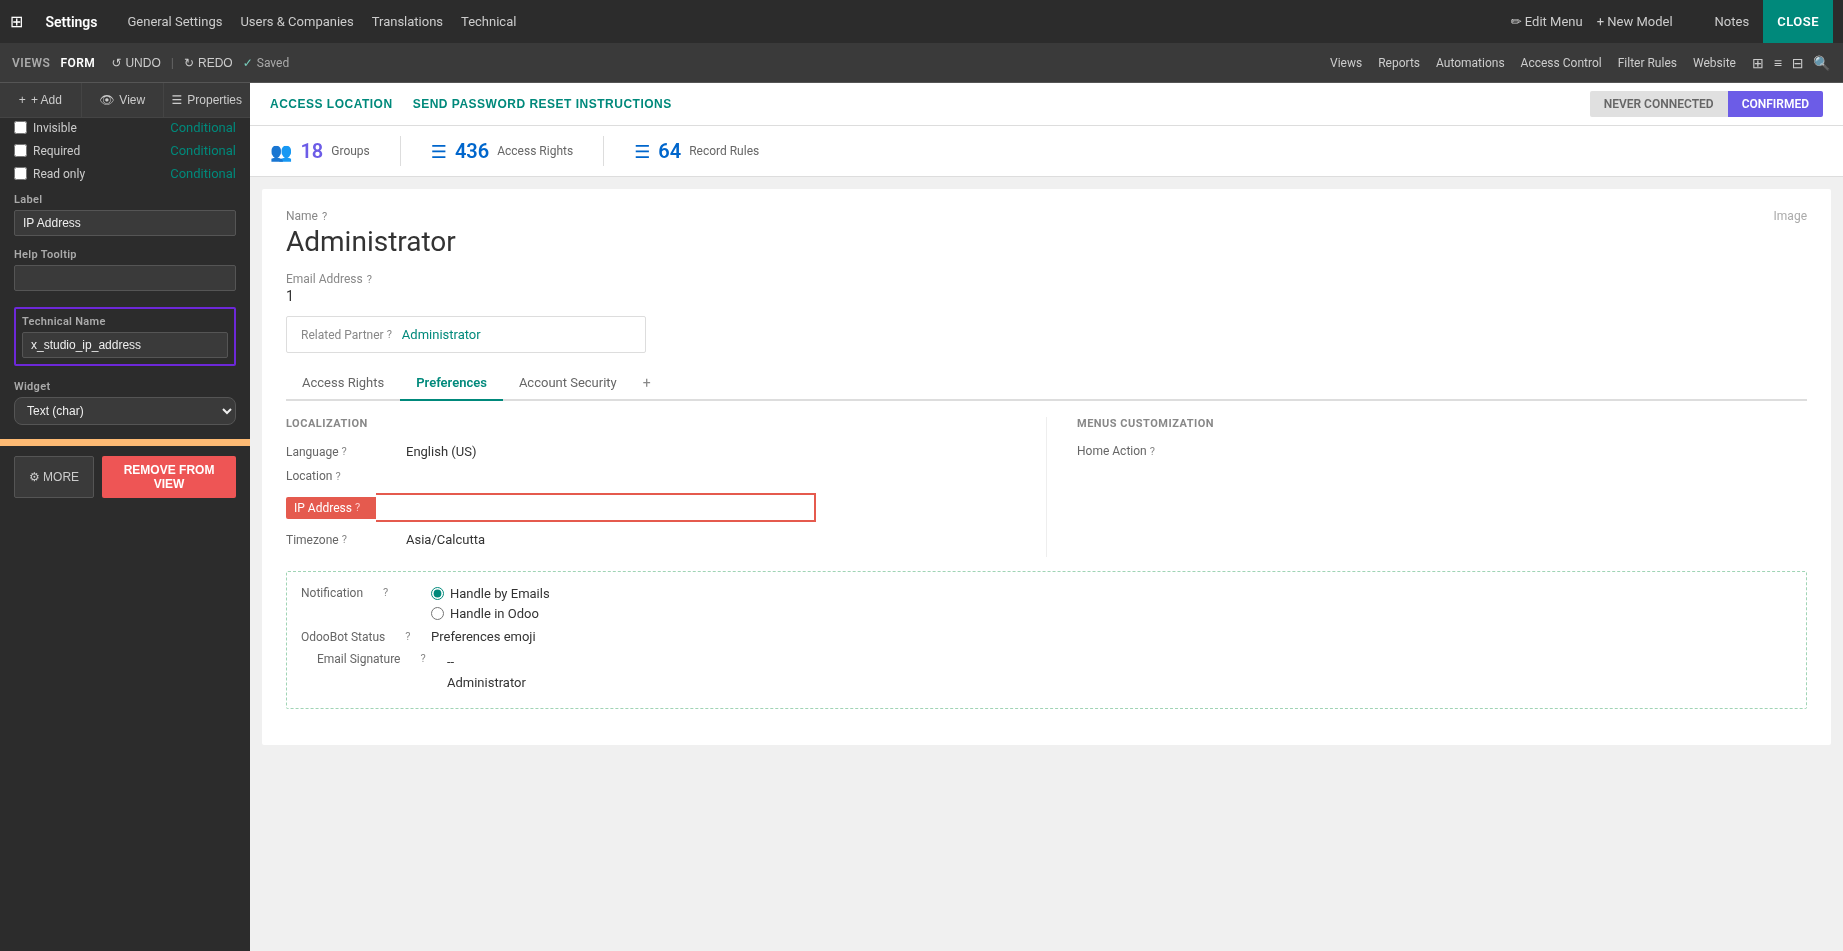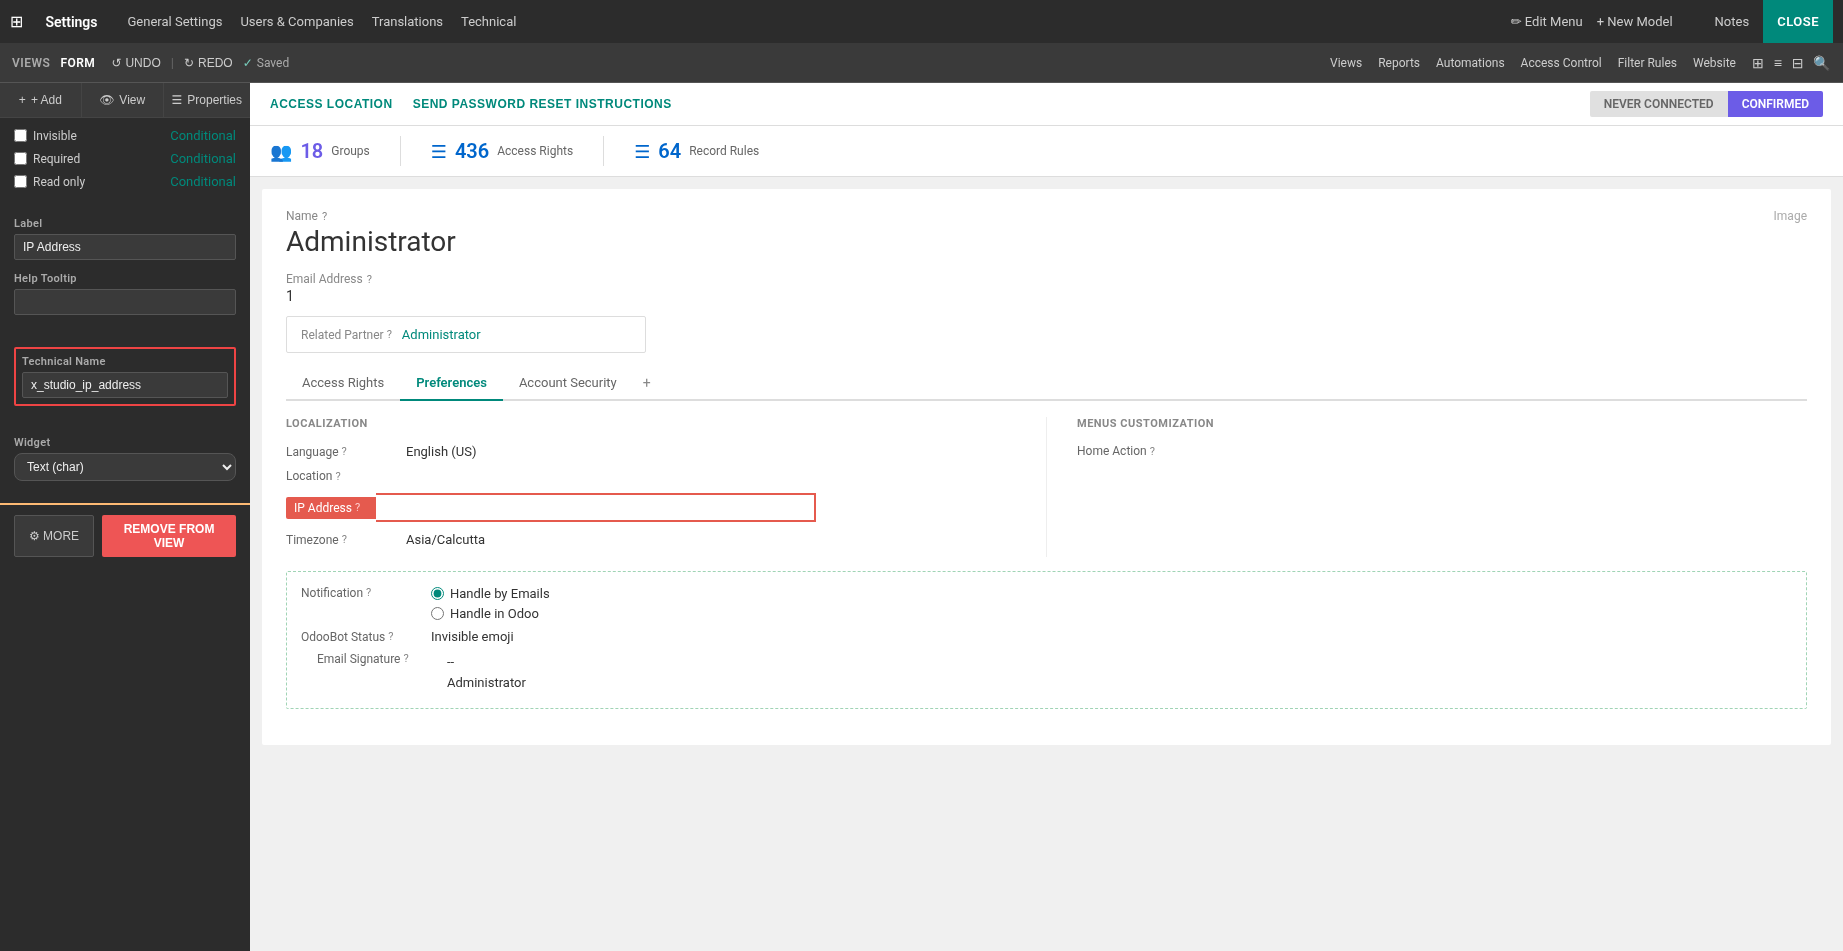--- a/index.html
+++ b/index.html
@@ -34,35 +34,35 @@
     .toolbar-icon { color: #ccc; font-size: 14px; cursor: pointer; }
 
     
     .main-layout { display: flex; height: calc(951px - 83px); }
 
     
     .sidebar { width: 250px; background: #2c2c2c; color: #ccc; overflow-y: auto; flex-shrink: 0; }
     .sidebar-actions { display: flex; gap: 0; border-bottom: 1px solid #444; }
     .sidebar-btn { flex: 1; background: #3a3a3a; border: none; color: #ccc; padding: 10px 8px; font-size: 12px; cursor: pointer; display: flex; align-items: center; justify-content: center; gap: 5px; border-right: 1px solid #444; }
     .sidebar-btn:last-child { border-right: none; }
-    .sidebar-section { padding: 10px 14px; }
+    .sidebar-section { padding: 2px 14px; }
     .sidebar-label { color: #aaa; font-size: 11px; font-weight: 600; margin-bottom: 6px; letter-spacing: 0.3px; }
     .sidebar-field { margin-bottom: 12px; }
     .sidebar-field label { display: block; color: #aaa; font-size: 11px; margin-bottom: 4px; }
     .sidebar-input { width: 100%; background: #3a3a3a; border: 1px solid #555; color: #eee; padding: 5px 8px; font-size: 12px; border-radius: 2px; }
     .sidebar-select { width: 100%; background: #3a3a3a; border: 1px solid #555; color: #eee; padding: 5px 8px; font-size: 12px; border-radius: 8px; cursor: pointer; }
     .checkbox-row { display: flex; align-items: center; justify-content: space-between; margin-bottom: 8px; }
     .checkbox-row .cb-left { display: flex; align-items: center; gap: 6px; }
     .checkbox-row .cb-left input { accent-color: #00897b; }
     .checkbox-row .cb-left span { color: #ccc; font-size: 12px; }
     .checkbox-row .cond-link { color: #00897b; font-size: 13px; cursor: pointer; }
-    .technical-name-box { border: 2px solid #ef4444; border-radius: 2px; padding: 6px; margin-bottom: 10px; }
+    .technical-name-box { border: 2px solid #6d28d9; border-radius: 2px; padding: 6px; margin-bottom: 10px; }
     .technical-name-box label { color: #aaa; font-size: 11px; display: block; margin-bottom: 4px; }
     .technical-name-value { background: #3a3a3a; border: 1px solid #555; color: #eee; padding: 5px 8px; font-size: 12px; width: 100%; border-radius: 2px; }
-    .sidebar-footer { padding: 10px 14px; display: flex; gap: 8px; border-top: 2px solid #fdba74; justify-content: flex-end; }
+    .sidebar-footer { padding: 10px 14px; display: flex; gap: 8px; border-top: 7px solid #fdba74; justify-content: flex-end; }
     .more-btn { background: #3a3a3a; border: 1px solid #555; color: #ccc; padding: 7px 14px; font-size: 12px; cursor: pointer; border-radius: 2px; display: flex; align-items: center; gap: 4px; }
     .remove-btn { background: #e55; border: none; color: #fff; padding: 7px 12px; font-size: 12px; cursor: pointer; border-radius: 2px; font-weight: 600; flex: 1; }
 
     
     .main-content { flex: 1; overflow-y: auto; background: #f0f0f0; }
     .content-header { background: #fff; border-bottom: 1px solid #ddd; padding: 8px 20px; display: flex; align-items: center; gap: 20px; }
     .header-action-btn { color: #00897b; font-size: 12px; font-weight: 600; text-transform: uppercase; cursor: pointer; letter-spacing: 0.5px; background: none; border: none; }
     .header-spacer { flex: 1; }
     .connection-status { display: flex; align-items: center; gap: 0; }
     .never-connected { background: #e0e0e0; color: #666; padding: 6px 14px; font-size: 12px; font-weight: 600; border-radius: 2px 0 0 2px; }
@@ -106,21 +106,21 @@
     .form-row { display: flex; align-items: center; margin-bottom: 10px; }
     .form-row-label { min-width: 120px; font-size: 12px; color: #666; display: flex; align-items: center; gap: 3px; }
     .form-row-value { font-size: 13px; color: #333; }
     .ip-address-row { display: flex; align-items: center; margin-bottom: 10px; }
     .ip-label-box { background: #e55a4e; color: #fff; padding: 4px 8px; font-size: 12px; border-radius: 2px 0 0 2px; display: flex; align-items: center; gap: 3px; min-width: 90px; }
     .ip-input { border: 2px solid #e55a4e; border-left: none; padding: 5px 10px; font-size: 13px; flex: 1; max-width: 440px; outline: none; }
 
     
     .notification-box { border: 1px dashed #a0d4b5; border-radius: 2px; padding: 14px; margin-top: 14px; }
     .notification-row { display: flex; align-items: flex-start; margin-bottom: 8px; }
-    .notification-label { min-width: 130px; font-size: 12px; color: #666; display: flex; gap: 3px; }
+    .notification-label { min-width: 130px; font-size: 12px; color: #666; display: flex; gap: 20px; }
     .radio-group { display: flex; flex-direction: column; gap: 5px; }
     .radio-item { display: flex; align-items: center; gap: 6px; font-size: 13px; color: #333; }
     .radio-item input { accent-color: #00897b; }
     .odobot-row { display: flex; align-items: center; margin-bottom: 8px; }
     .email-sig-row { display: flex; align-items: flex-start; margin-left: 16px; }
     .email-sig-value { font-size: 13px; color: #333; line-height: 1.6; }
     .col-divider { width: 1px; background: #eee; margin: 0 10px; }
   </style>
 </head>
 <body>
@@ -378,21 +378,21 @@
                 <span>Handle in Odoo</span>
               </label>
             </div>
           </div>
 
           <div class="odobot-row">
             <div class="notification-label">
               <span>OdooBot Status</span>
               <span class="help-icon">?</span>
             </div>
-            <div class="form-row-value">Invisible emoji</div>
+            <div class="form-row-value">Preferences emoji</div>
           </div>
 
           <div class="email-sig-row">
             <div class="notification-label">
               <span>Email Signature</span>
               <span class="help-icon">?</span>
             </div>
             <div class="email-sig-value">
               <div>--</div>
               <div>Administrator</div>

